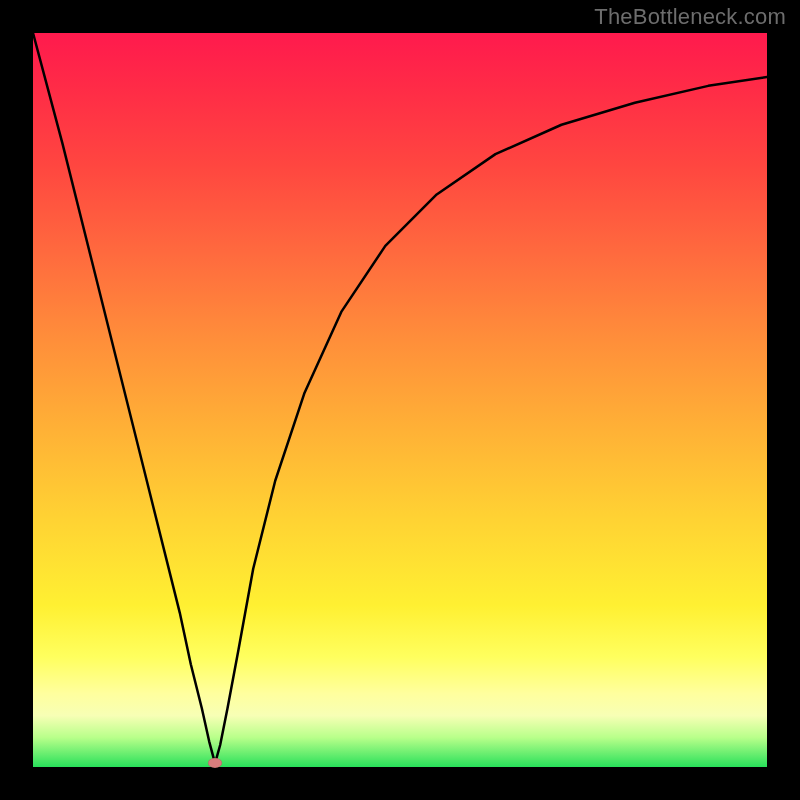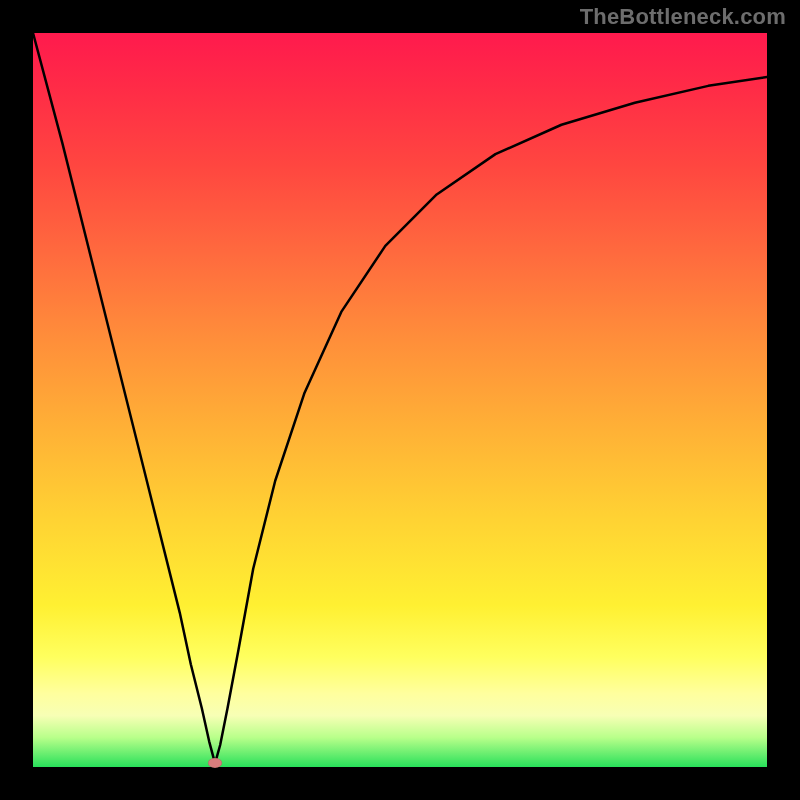--- a/index.html
+++ b/index.html
@@ -40,21 +40,21 @@
       #28e05a 100%
     );
   }
   .watermark {
     position: absolute;
     top: 4px;
     right: 14px;
     color: #6d6d6d;
     font-size: 22px;
     letter-spacing: 0.2px;
-    font-weight: 700;
+    font-weight: 400;
   }
   .curve-svg {
     position: absolute;
     left: 0;
     top: 0;
     width: 734px;
     height: 734px;
   }
   .marker {
     position: absolute;

